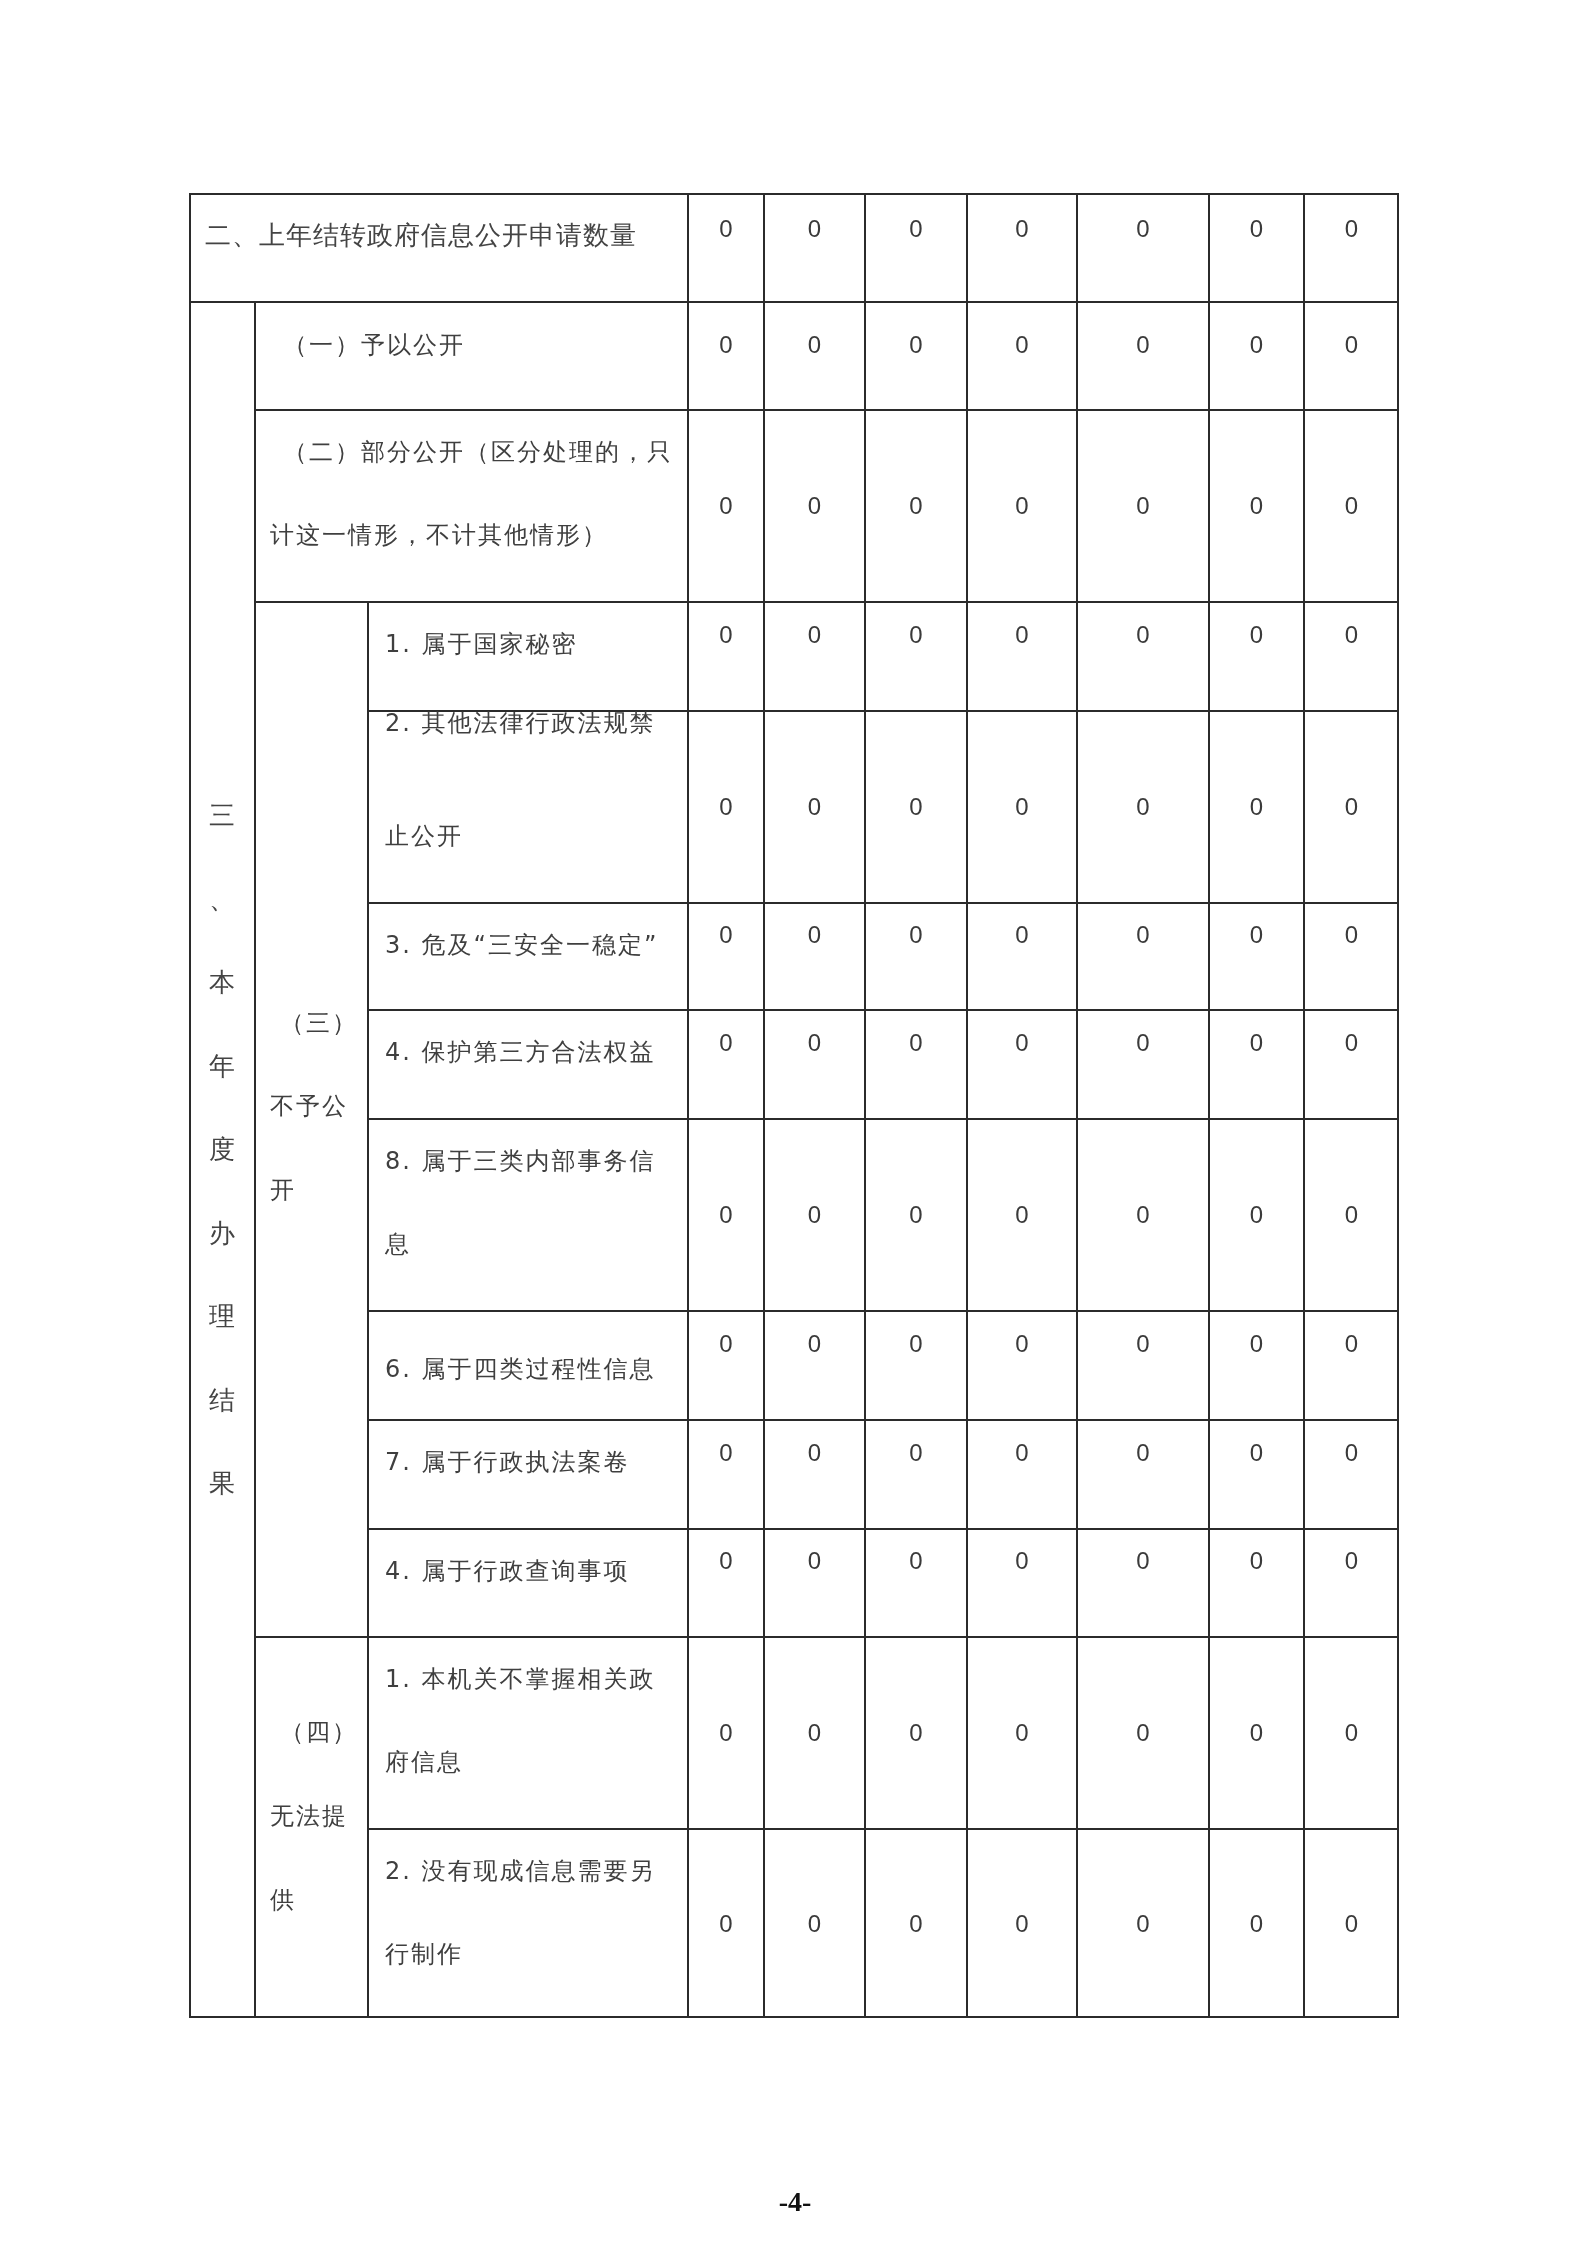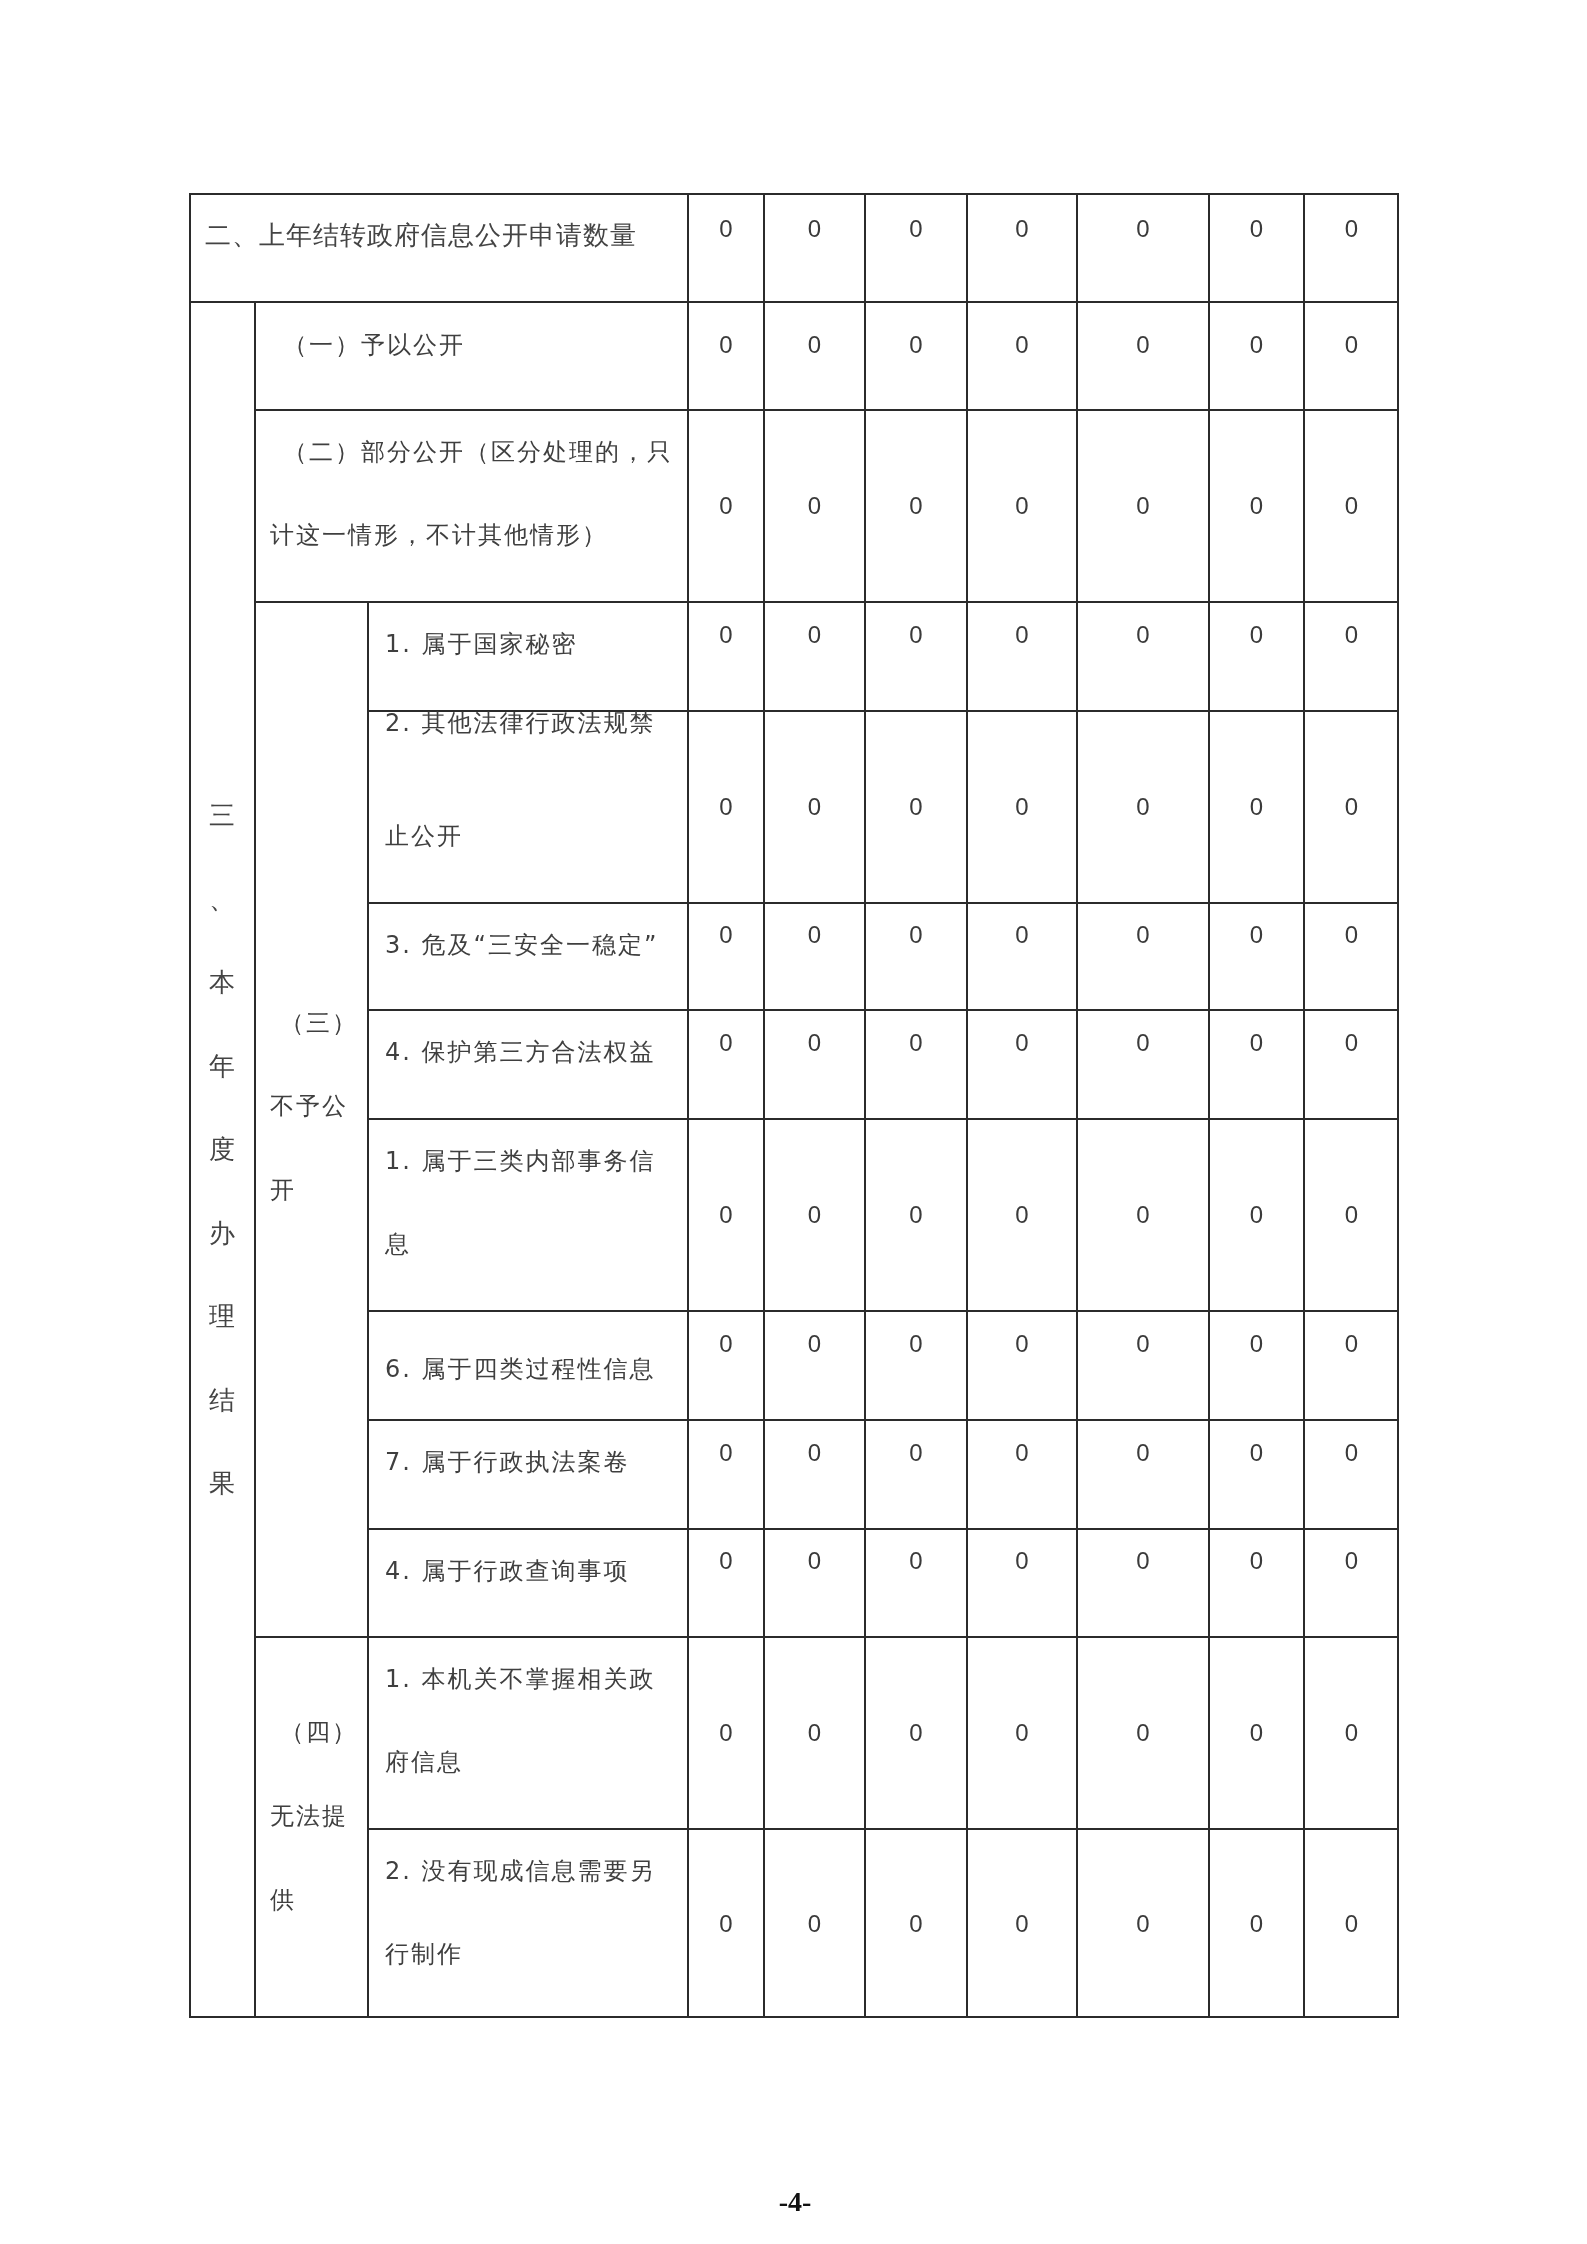--- a/index.html
+++ b/index.html
@@ -109,21 +109,21 @@
       <div class="num" style="left: 1236.5px; top: 922.5px;">0</div>
       <div class="num" style="left: 1331.5px; top: 922.5px;">0</div>
       <div class="txt " style="left: 385px; top: 1040px;">4. 保护第三方合法权益</div>
       <div class="num" style="left: 706px; top: 1030.5px;">0</div>
       <div class="num" style="left: 794.5px; top: 1030.5px;">0</div>
       <div class="num" style="left: 896px; top: 1030.5px;">0</div>
       <div class="num" style="left: 1002px; top: 1030.5px;">0</div>
       <div class="num" style="left: 1123px; top: 1030.5px;">0</div>
       <div class="num" style="left: 1236.5px; top: 1030.5px;">0</div>
       <div class="num" style="left: 1331.5px; top: 1030.5px;">0</div>
-      <div class="txt " style="left: 385px; top: 1149px;">1. 属于三类内部事务信</div>
+      <div class="txt " style="left: 385px; top: 1149px;">8. 属于三类内部事务信</div>
       <div class="txt " style="left: 385px; top: 1232px;">息</div>
       <div class="num" style="left: 706px; top: 1203px;">0</div>
       <div class="num" style="left: 794.5px; top: 1203px;">0</div>
       <div class="num" style="left: 896px; top: 1203px;">0</div>
       <div class="num" style="left: 1002px; top: 1203px;">0</div>
       <div class="num" style="left: 1123px; top: 1203px;">0</div>
       <div class="num" style="left: 1236.5px; top: 1203px;">0</div>
       <div class="num" style="left: 1331.5px; top: 1203px;">0</div>
       <div class="txt " style="left: 385px; top: 1341px; margin-top: 16px;">6. 属于四类过程性信息</div>
       <div class="num" style="left: 706px; top: 1331.5px;">0</div>

